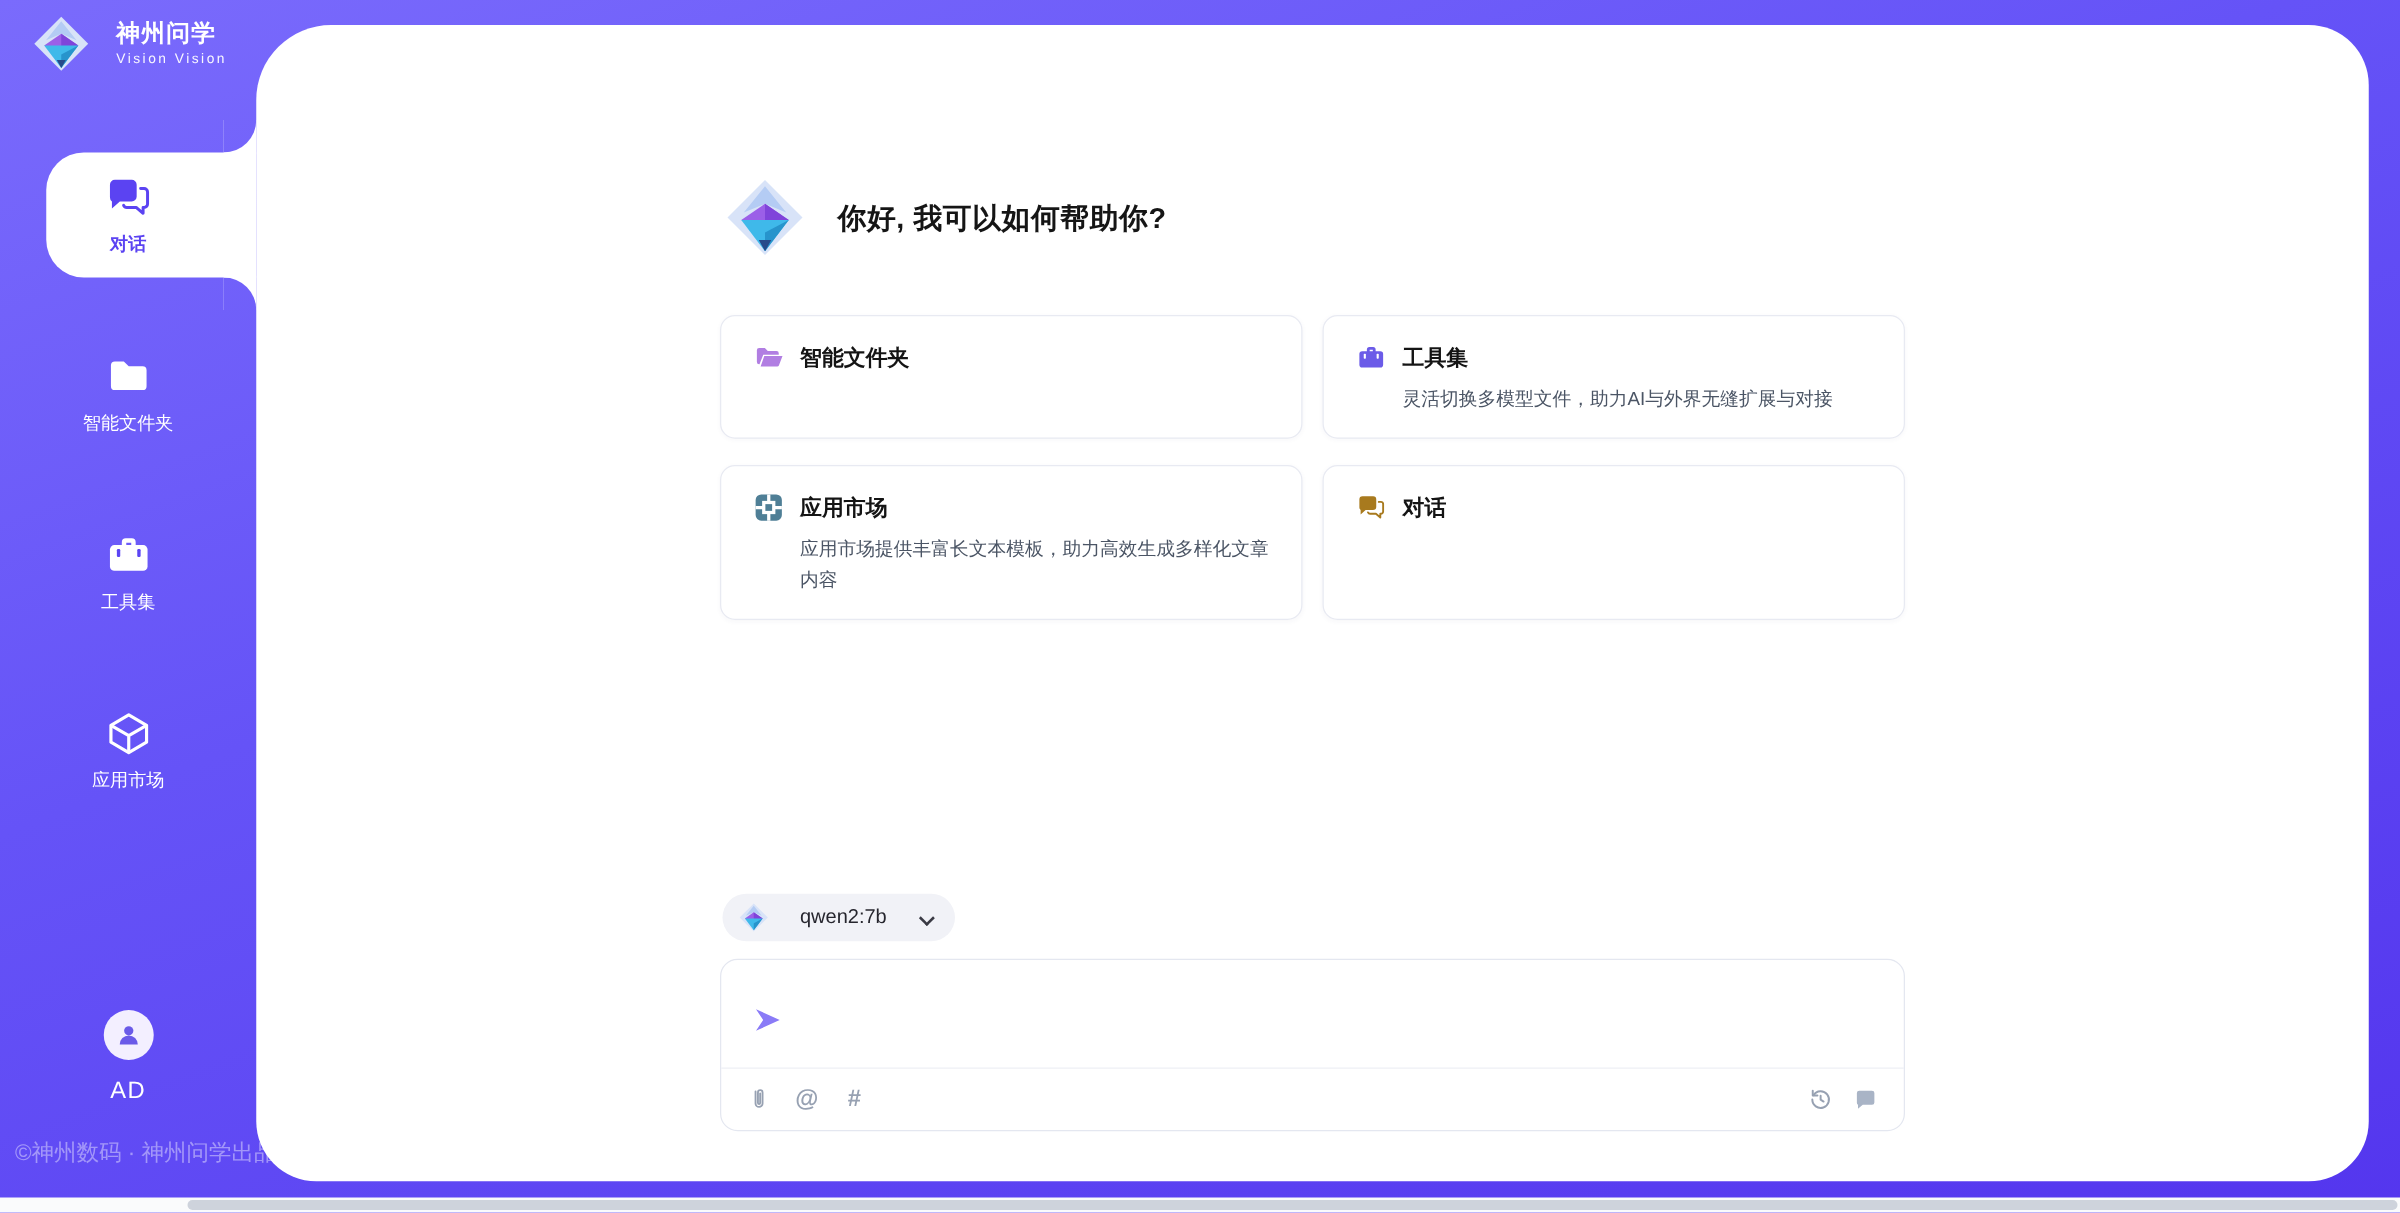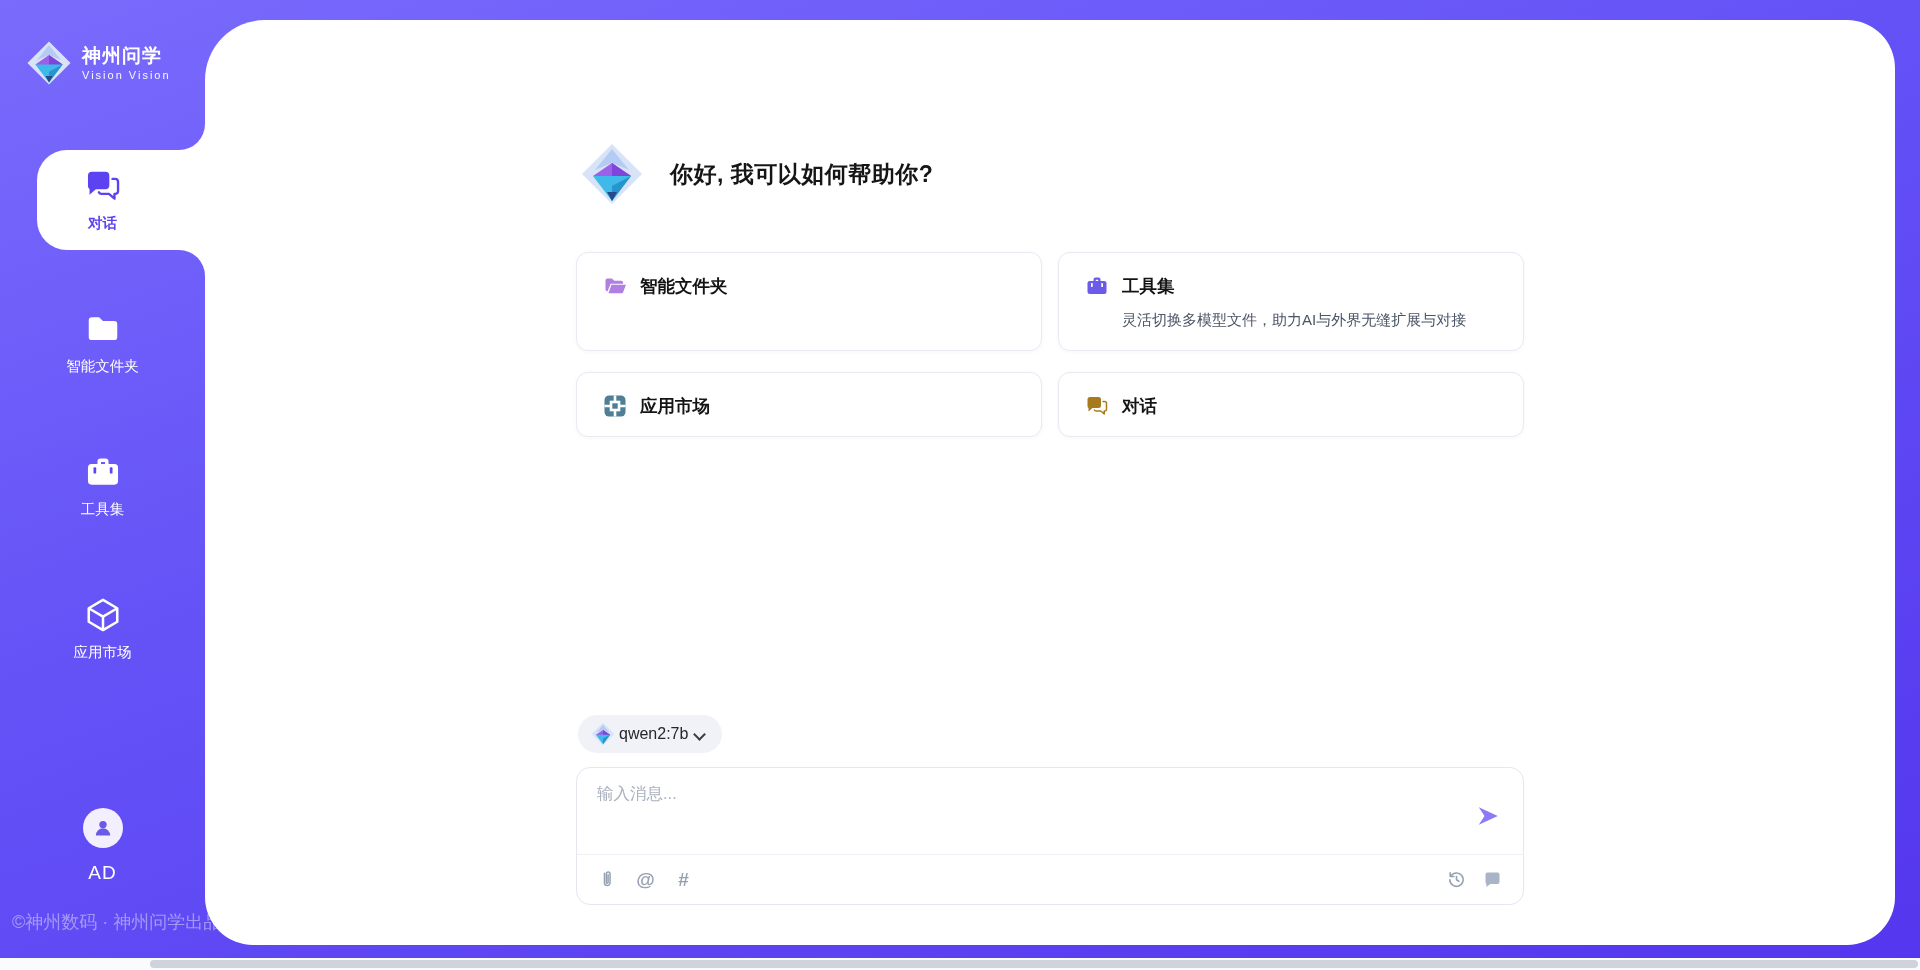--- a/index.html
+++ b/index.html
@@ -5,21 +5,21 @@
   * { margin:0; padding:0; box-sizing:border-box; }
   html,body { width:1920px; height:970px; overflow:hidden; }
   body {
     font-family:"Liberation Sans","DejaVu Sans",sans-serif;
     background:linear-gradient(160deg,#7a6bfc 0%, #6553f7 40%, #5436ee 100%);
     position:relative;
   }
 
   
   .sidebar { position:absolute; left:0; top:0; width:205px; height:958px; display:flex; flex-direction:column; z-index:2; }
-  .brand { display:flex; align-items:center; gap:10px; padding:40px 0 0 26px; }
+  .brand { display:flex; align-items:center; gap:21px; padding:12px 0 0 26px; }
   .brand-logo { width:46px; height:46px; flex:0 0 auto; }
   .brand-text { color:#fff; line-height:1.15; }
   .brand-title { font-size:19px; font-weight:bold; letter-spacing:1px; }
   .brand-sub { font-size:11px; letter-spacing:2px; margin-top:2px; opacity:.95; }
 
   .nav { margin-top:64px; display:flex; flex-direction:column; }
   .nav-item { position:relative; height:100px; margin-bottom:43px; display:flex; flex-direction:column; align-items:center; justify-content:center; gap:9px; cursor:pointer; }
   .nav-item .nav-icon { width:38px; height:38px; color:#fff; }
   .nav-item .nav-label { font-size:14.5px; color:#fff; }
   .nav-item.active { color:#5b43f2; }
@@ -51,21 +51,21 @@
 
   .cards { margin-top:46px; display:grid; grid-template-columns:1fr 1fr; column-gap:16px; row-gap:21px; }
   .card { background:#fff; border:1px solid #e8eaf2; border-radius:12px; padding:21px 26px 18px; box-shadow:0 1px 4px rgba(40,50,110,.04); cursor:pointer; }
   .card-head { display:flex; align-items:center; gap:13px; }
   .card-icon { width:24px; height:24px; flex:0 0 auto; }
   .card-title { font-size:17.5px; font-weight:bold; color:#141414; }
   .card-desc { margin-top:10px; margin-left:37px; font-size:15px; color:#4b5565; line-height:1.62; max-width:420px; }
 
   .grow { flex:1; }
 
-  .model-pill { align-self:flex-start; display:flex; align-items:center; gap:4px; height:38px; padding:0 16px 0 13px; background:#f1f2f7; border-radius:19px; margin-bottom:14px; margin-left:2px; cursor:pointer; }
+  .model-pill { align-self:flex-start; display:flex; align-items:center; gap:25px; height:38px; padding:0 16px 0 13px; background:#f1f2f7; border-radius:19px; margin-bottom:14px; margin-left:2px; cursor:pointer; }
   .model-logo { width:24px; height:24px; }
   .model-name { font-size:16px; color:#26262e; }
   .chevron { width:12px; height:12px; border:none; position:relative; margin-left:2px; }
   .chevron::before { content:''; position:absolute; left:1px; top:2px; width:7px; height:7px; border-right:2px solid #3a3a44; border-bottom:2px solid #3a3a44; transform:rotate(45deg); }
 
   .composer { border:1.5px solid #e4e7f0; border-radius:14px; margin-bottom:40px; background:#fff; }
   .composer-top { display:flex; padding:15px 18px 0 20px; height:86px; }
   .composer-input { flex:1; border:none; outline:none; resize:none; font-family:inherit; font-size:16.5px; color:#333; height:62px; background:transparent; }
   .composer-input::placeholder { color:#a9b0c0; }
   .send-btn { width:34px; height:34px; margin-top:16px; background:transparent; border:none; cursor:pointer; display:flex; align-items:center; justify-content:center; }
@@ -198,20 +198,21 @@
 
       <div class="card">
         <div class="card-head">
           <svg class="card-icon" viewBox="0 0 24 24">
             <rect x="1.5" y="1.5" width="21" height="21" rx="4.5" fill="#4f7f96"></rect>
             <path d="M12 1.5 V22.5 M1.5 12 H22.5" stroke="#fff" stroke-width="2.6"></path>
             <rect x="8" y="8" width="8" height="8" fill="#4f7f96" stroke="#fff" stroke-width="2.6"></rect>
           </svg>
           <span class="card-title">应用市场</span>
         </div>
+        <p class="card-desc">应用市场提供丰富长文本模板，助力高效生成多样化文章内容</p>
       </div>
 
       <div class="card">
         <div class="card-head">
           <svg class="card-icon" viewBox="0 0 48 48" fill="none" style="color:#a87a1e">
             <path d="M5 11 a5 5 0 0 1 5-5 h17 a5 5 0 0 1 5 5 v12 a5 5 0 0 1-5 5 H15 l-8 7 v-7 a5 5 0 0 1-2-4 z" fill="currentColor"></path>
             <path d="M36 15 h3.5 a3.5 3.5 0 0 1 3.5 3.5 v12 a3.5 3.5 0 0 1-3.5 3.5 h-1 v6 l-7-6 h-9.5 a3.5 3.5 0 0 1-3.2-2.1" stroke="currentColor" stroke-width="3" stroke-linecap="round" stroke-linejoin="round"></path>
           </svg>
           <span class="card-title">对话</span>
         </div>
@@ -229,21 +230,20 @@
         <polygon points="32,21 51,34 32,44" fill="#7f44da"></polygon>
         <polygon points="13,34 51,34 32,59" fill="#3fb9ea"></polygon>
         <polygon points="32,44 51,34 32,59" fill="#2794cc"></polygon>
       </svg>
       <span class="model-name">qwen2:7b</span>
       <span class="chevron"></span>
     </div>
 
     <div class="composer">
       <div class="composer-top">
-        <textarea class="composer-input" placeholder="输入消息..." style=""></textarea>
         <button class="send-btn">
           <svg viewBox="0 0 24 24">
             <path d="M3.5 4 21 12 3.5 20 8.8 12 Z" fill="#8a7bf7"></path>
           </svg>
         </button>
       </div>
       <div class="composer-divider"></div>
       <div class="composer-toolbar">
         <button class="tool-icon">
           <svg viewBox="0 0 24 24" fill="none" stroke="#97a1b2" stroke-width="1.7" stroke-linecap="round">

